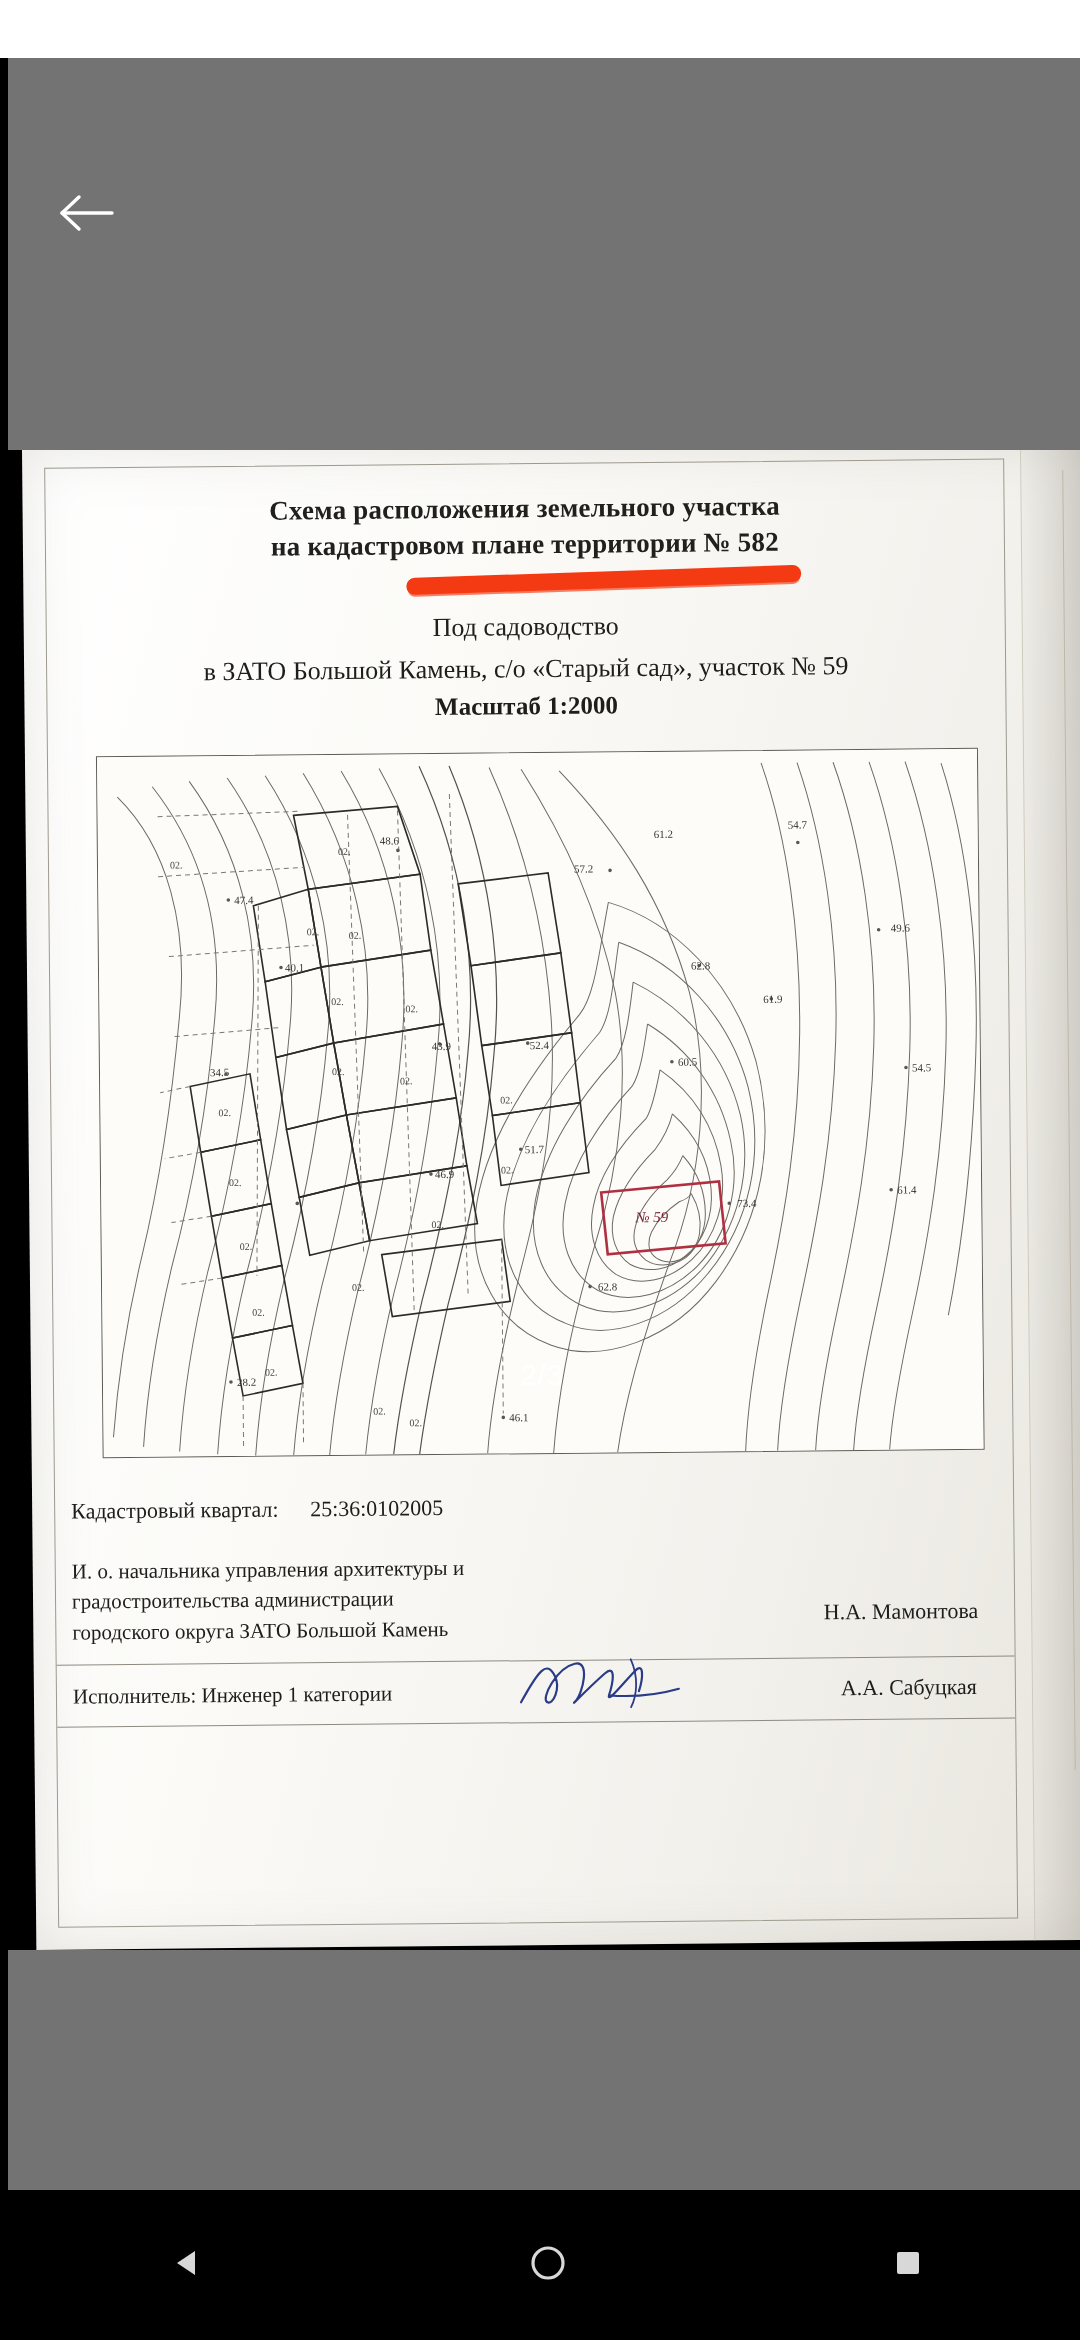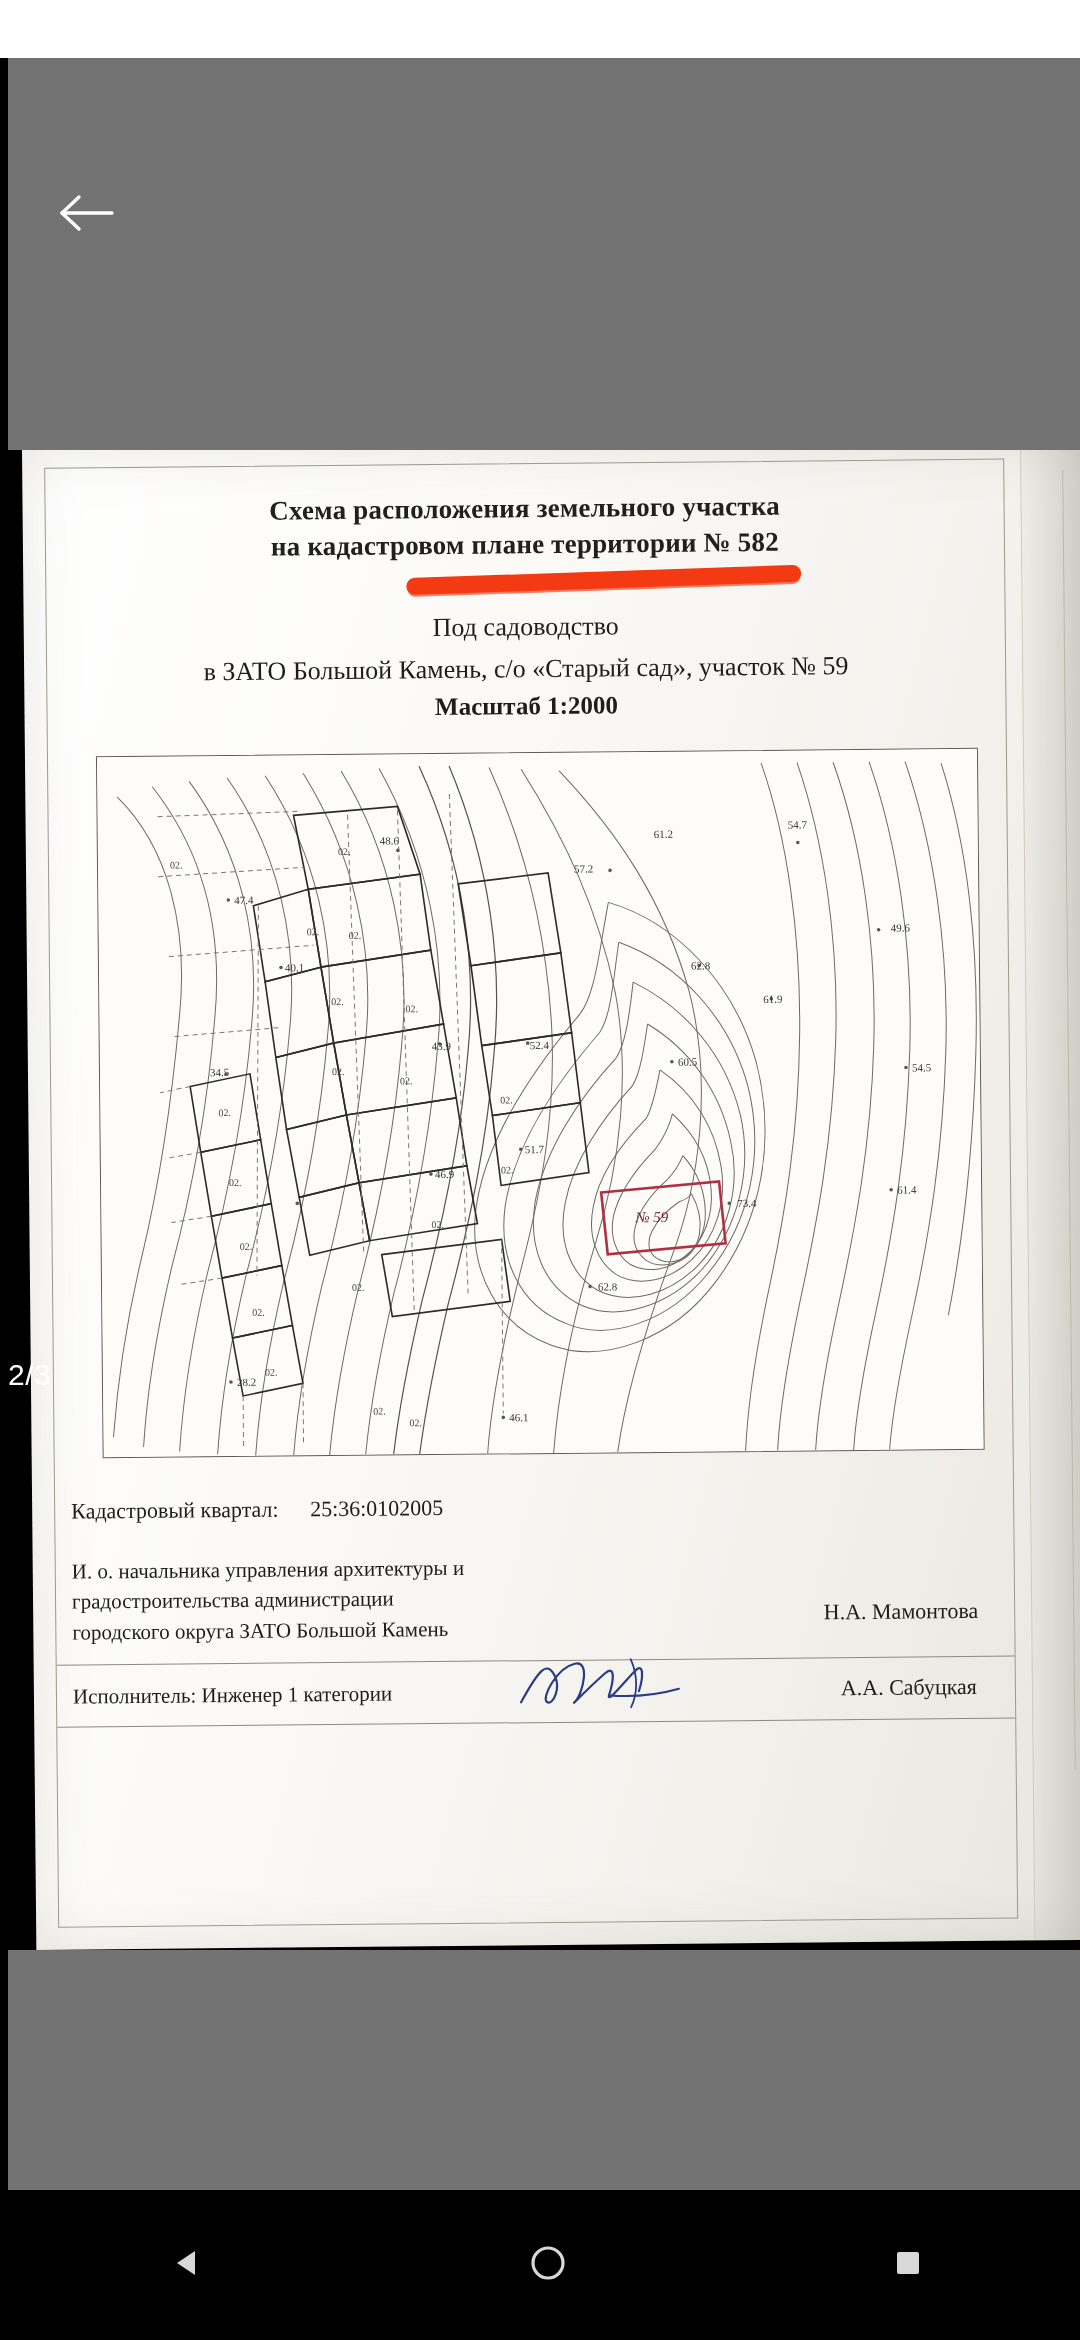--- a/index.html
+++ b/index.html
@@ -208,20 +208,21 @@
     top: 1186px;
     width: 180px;
     height: 70px;
   }
 
   
   .page-indicator {
     position: absolute;
     left: 0; right: 12px;
     top: 1300px;
+    text-align: center;
     color: #ffffff;
     font-family: "Liberation Sans", sans-serif;
     font-size: 30px;
     letter-spacing: 0.5px;
   }
 
   
   .nav-bar {
     position: absolute;
     left: 0;

